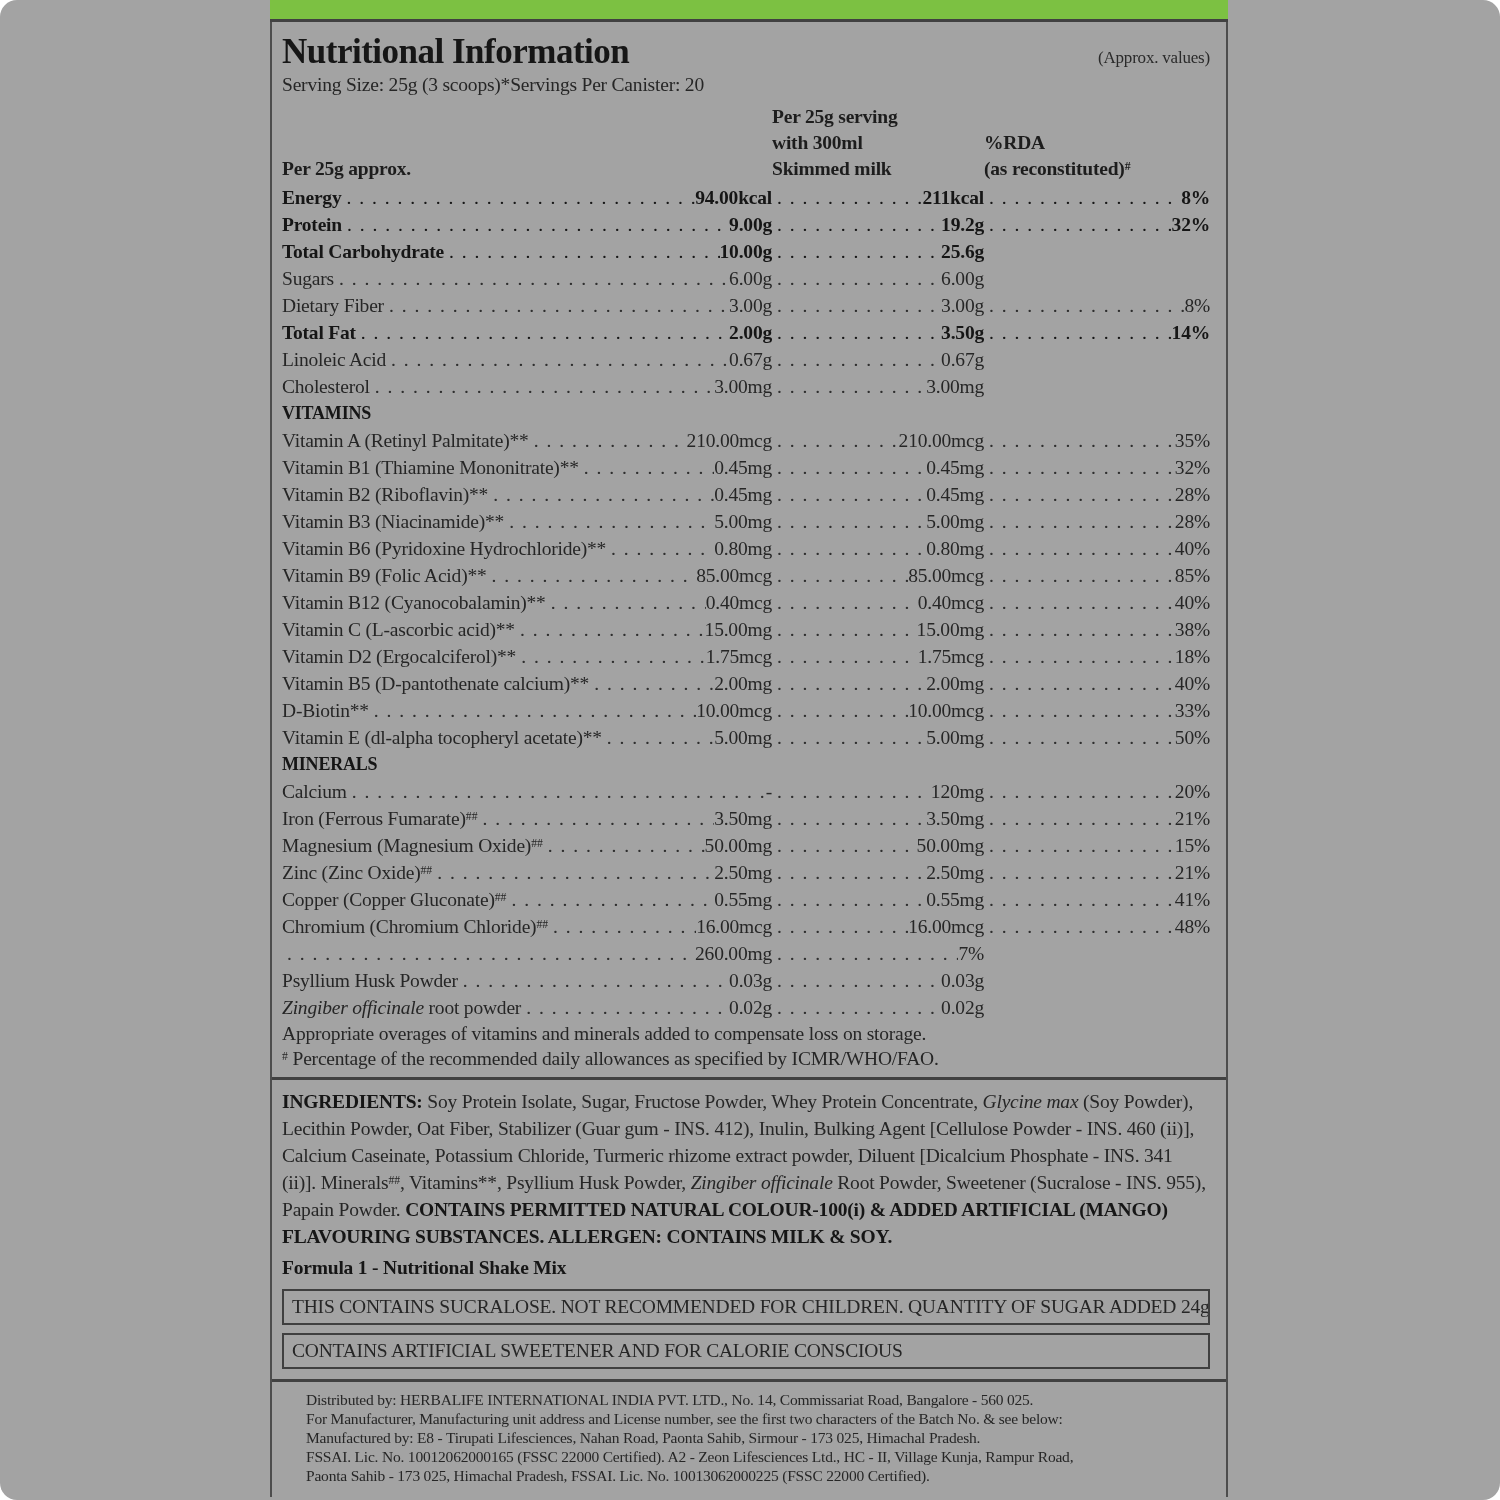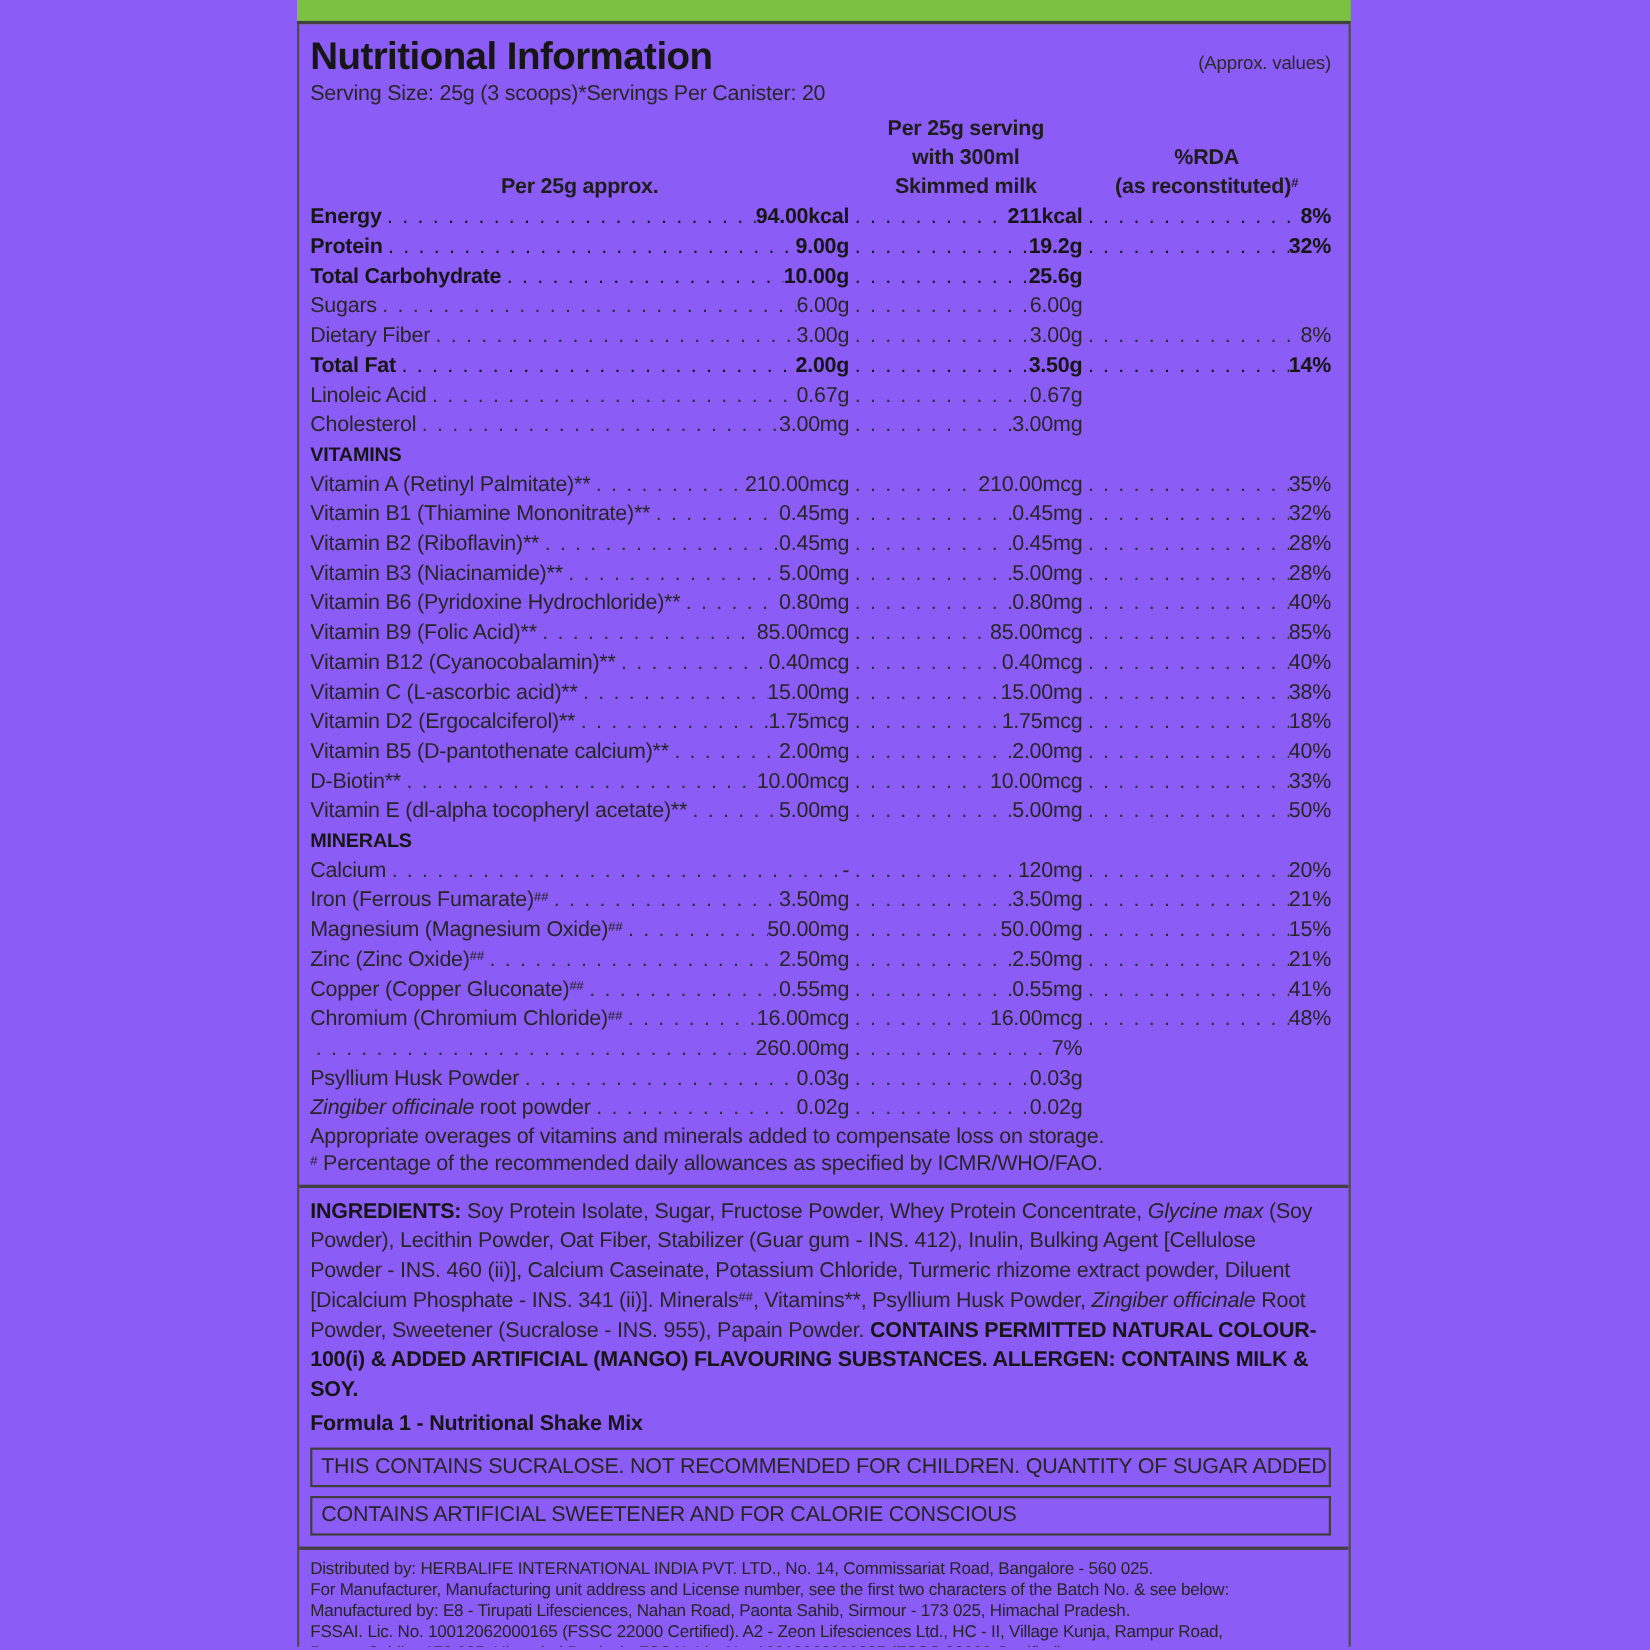--- a/index.html
+++ b/index.html
@@ -1,35 +1,35 @@
 <!DOCTYPE html>
 <html><head>
 <meta charset="utf-8">
 <style>
   * { margin:0; padding:0; box-sizing:border-box; }
   html,body { background:#ffffff; }
   .page {
-    position:relative; width:1500px; height:1500px; background:#8b5cf6; overflow:hidden;
-    font-family:Liberation Sans, sans-serif; color:#222; letter-spacing:-0.2px;
+    position:relative; width:1500px; height:1500px; background:#a3a3a3; overflow:hidden;
+    font-family:Liberation Serif, serif; color:#222; letter-spacing:-0.2px;border-radius:17px;
   }
   .label { position:absolute; left:270px; top:0; width:958px; height:1500px; }
   .greenbar { height:22px; background:#7cc142; border-bottom:3px solid #414141; }
   .inner { border-left:2px solid #4d4d4d; border-right:2px solid #4d4d4d; height:1475px; overflow:hidden; }
 
   .pad { padding-left:10px; padding-right:16px; }
 
   .title-row { display:flex; justify-content:space-between; align-items:baseline; padding-top:10px; }
   .title-row h1 { font-size:35px; line-height:40px; font-weight:bold; color:#161616; letter-spacing:-0.5px; }
   .approx { font-size:17px; font-weight:normal; color:#2a2a2a; }
 
   .serving-row { display:flex; font-size:19.5px; line-height:26px; color:#262626; }
 
   .grid3 { display:grid; grid-template-columns:490px 212px 226px; }
   .colheads { margin-top:6px; margin-bottom:2px; font-weight:bold; color:#1d1d1d; }
-  .colheads .cell { display:flex; flex-direction:column; justify-content:flex-end; text-align:center; font-size:19.5px; line-height:26px; }
+  .colheads .cell { display:flex; flex-direction:column; justify-content:flex-end; text-align:left; font-size:19.5px; line-height:26px; }
 
   .row { font-size:19.5px; line-height:27px; height:27px; color:#262626; }
   .row .c { display:flex; align-items:baseline; overflow:hidden; }
   .row.bold, .row.bold .dots::after { color:#161616; }
   .row.bold .lbl, .row.bold .val { font-weight:bold; }
   .sect { font-weight:bold; font-size:18px; line-height:27px; height:27px; color:#161616; }
   .lbl { white-space:nowrap; }
   .val { white-space:nowrap; }
   .dots { flex:1 1 auto; overflow:hidden; min-width:6px; padding:0 5px; }
   .dots::after {
@@ -51,21 +51,21 @@
   .formula { margin-top:4px; font-size:19.5px; line-height:27px; font-weight:bold; color:#161616; }
 
   .warnbox {
     margin:8px 16px 0 10px; border:2px solid #3f3f3f; padding:2px 8px 3px 8px;
     font-size:19.5px; line-height:27px; color:#262626; white-space:nowrap; overflow:hidden;
   }
 
   .hr2 { margin-top:10px; }
 
   .distrib { padding-top:8px; }
-  .distrib .dline { font-size:15.5px; line-height:19px; color:#262626; }
+  .distrib .dline { font-size:15.5px; line-height:19px; color:#262626;margin-left:24px; }
 </style>
 </head>
 <body>
 
 <div class="page">
   <div class="label">
     <div class="greenbar"></div>
     <div class="inner">
 
       <section class="panel">

